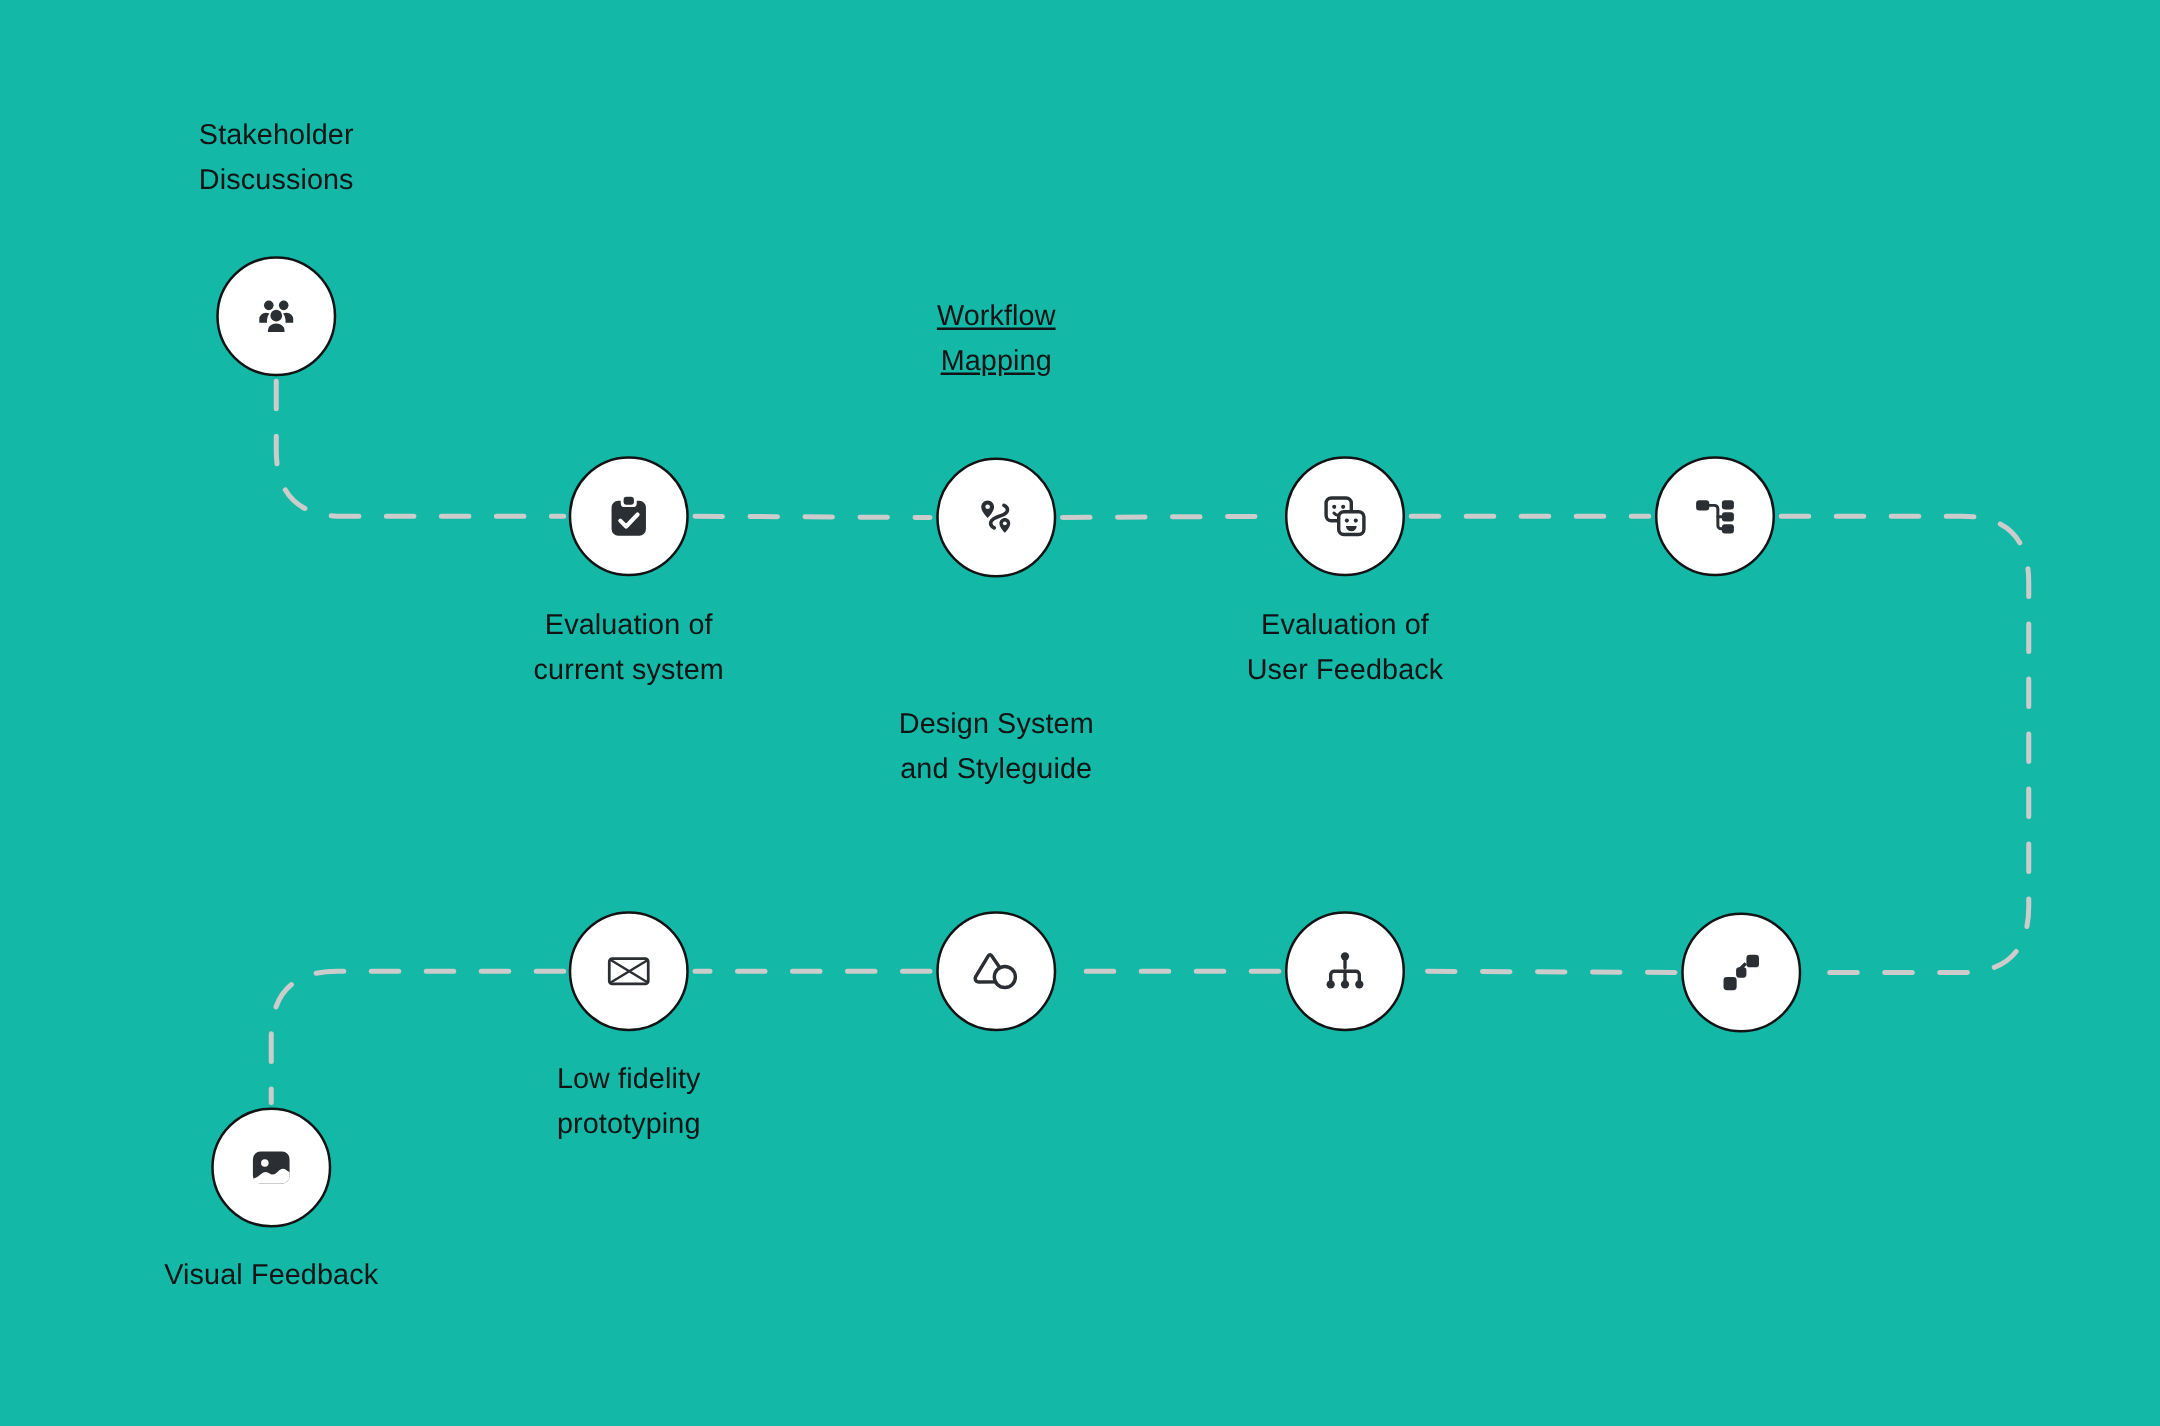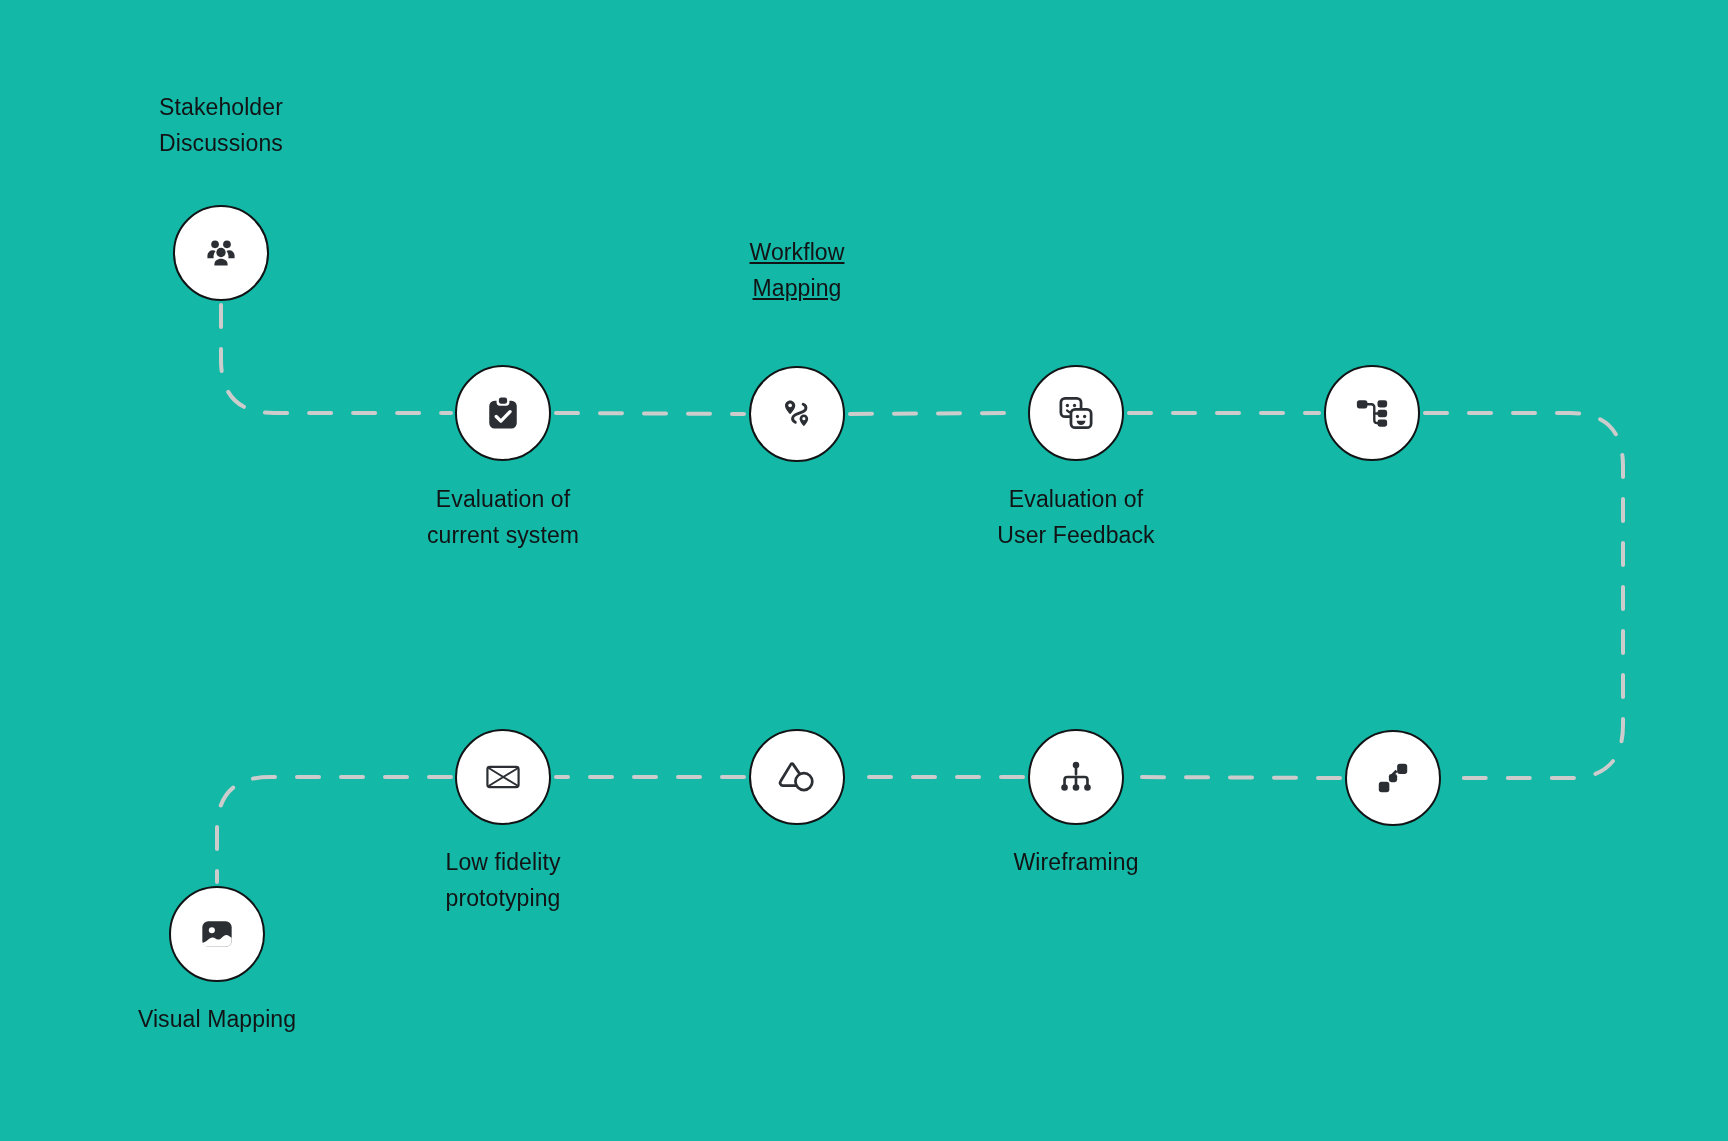--- a/index.html
+++ b/index.html
@@ -146,22 +146,23 @@
 
   <div class="node" style="left:1076px; top:777px;">
     <svg class="glyph" viewBox="0 0 48 48">
       <path d="M24 13v8M11.5 33v-6a3 3 0 0 1 3-3h19a3 3 0 0 1 3 3v6M24 24v9" fill="none" stroke="#2b2f33" stroke-width="2.9" stroke-linecap="round" stroke-linejoin="round"></path>
       <circle cx="24" cy="11" r="3.6" fill="#2b2f33"></circle>
       <circle cx="11.5" cy="35.5" r="3.6" fill="#2b2f33"></circle>
       <circle cx="24" cy="35.5" r="3.6" fill="#2b2f33"></circle>
       <circle cx="36.5" cy="35.5" r="3.6" fill="#2b2f33"></circle>
     </svg>
   </div>
-  <div class="label" style="left:1076px; top:844px; width:360px;">Wireframing</div>
 
+  <div class="label" style="left:797px; top:560px; width:400px;">Design System
+and Styleguide</div>
   <div class="node" style="left:797px; top:777px;">
     <svg class="glyph" viewBox="0 0 48 48">
       <path d="M19.8 10.2 32.4 28.6a3 3 0 0 1-2.5 4.7H8.6a3 3 0 0 1-2.5-4.7L17.3 10.2a1.5 1.5 0 0 1 2.5 0z" fill="#ffffff" stroke="#2b2f33" stroke-width="3" stroke-linejoin="round"></path>
       <circle cx="31.5" cy="29" r="9.2" fill="#ffffff" stroke="#2b2f33" stroke-width="3"></circle>
     </svg>
   </div>
 
   <div class="node" style="left:503px; top:777px;">
     <svg class="glyph" viewBox="0 0 48 48">
       <rect x="7" y="13" width="34" height="22" rx="2.6" fill="#ffffff" stroke="#2b2f33" stroke-width="2.4"></rect>
@@ -171,15 +172,15 @@
   <div class="label" style="left:503px; top:844px; width:340px;">Low fidelity
 prototyping</div>
 
   <div class="node" style="left:217px; top:934px;">
     <svg class="glyph" viewBox="0 0 48 48">
       <rect x="8" y="10" width="32" height="28" rx="6.5" fill="#2b2f33"></rect>
       <circle cx="18.4" cy="20" r="3.3" fill="#ffffff"></circle>
       <path d="M8 33.6c4.6-.2 7.4-5.7 11.2-5.7 2.6 0 3.6 2.2 6 2.2 3.4 0 5.6-5.1 8.8-5.1 2.3 0 4.1 1.9 6 3.2v3.3a6.5 6.5 0 0 1-6.5 6.5H14.5A6.5 6.5 0 0 1 8 33.6z" fill="#ffffff"></path>
     </svg>
   </div>
-  <div class="label" style="left:217px; top:1001px; width:360px;">Visual Mapping</div>
+  <div class="label" style="left:217px; top:1001px; width:360px;">Visual Feedback</div>
 
 </div>
 
 </body></html>

